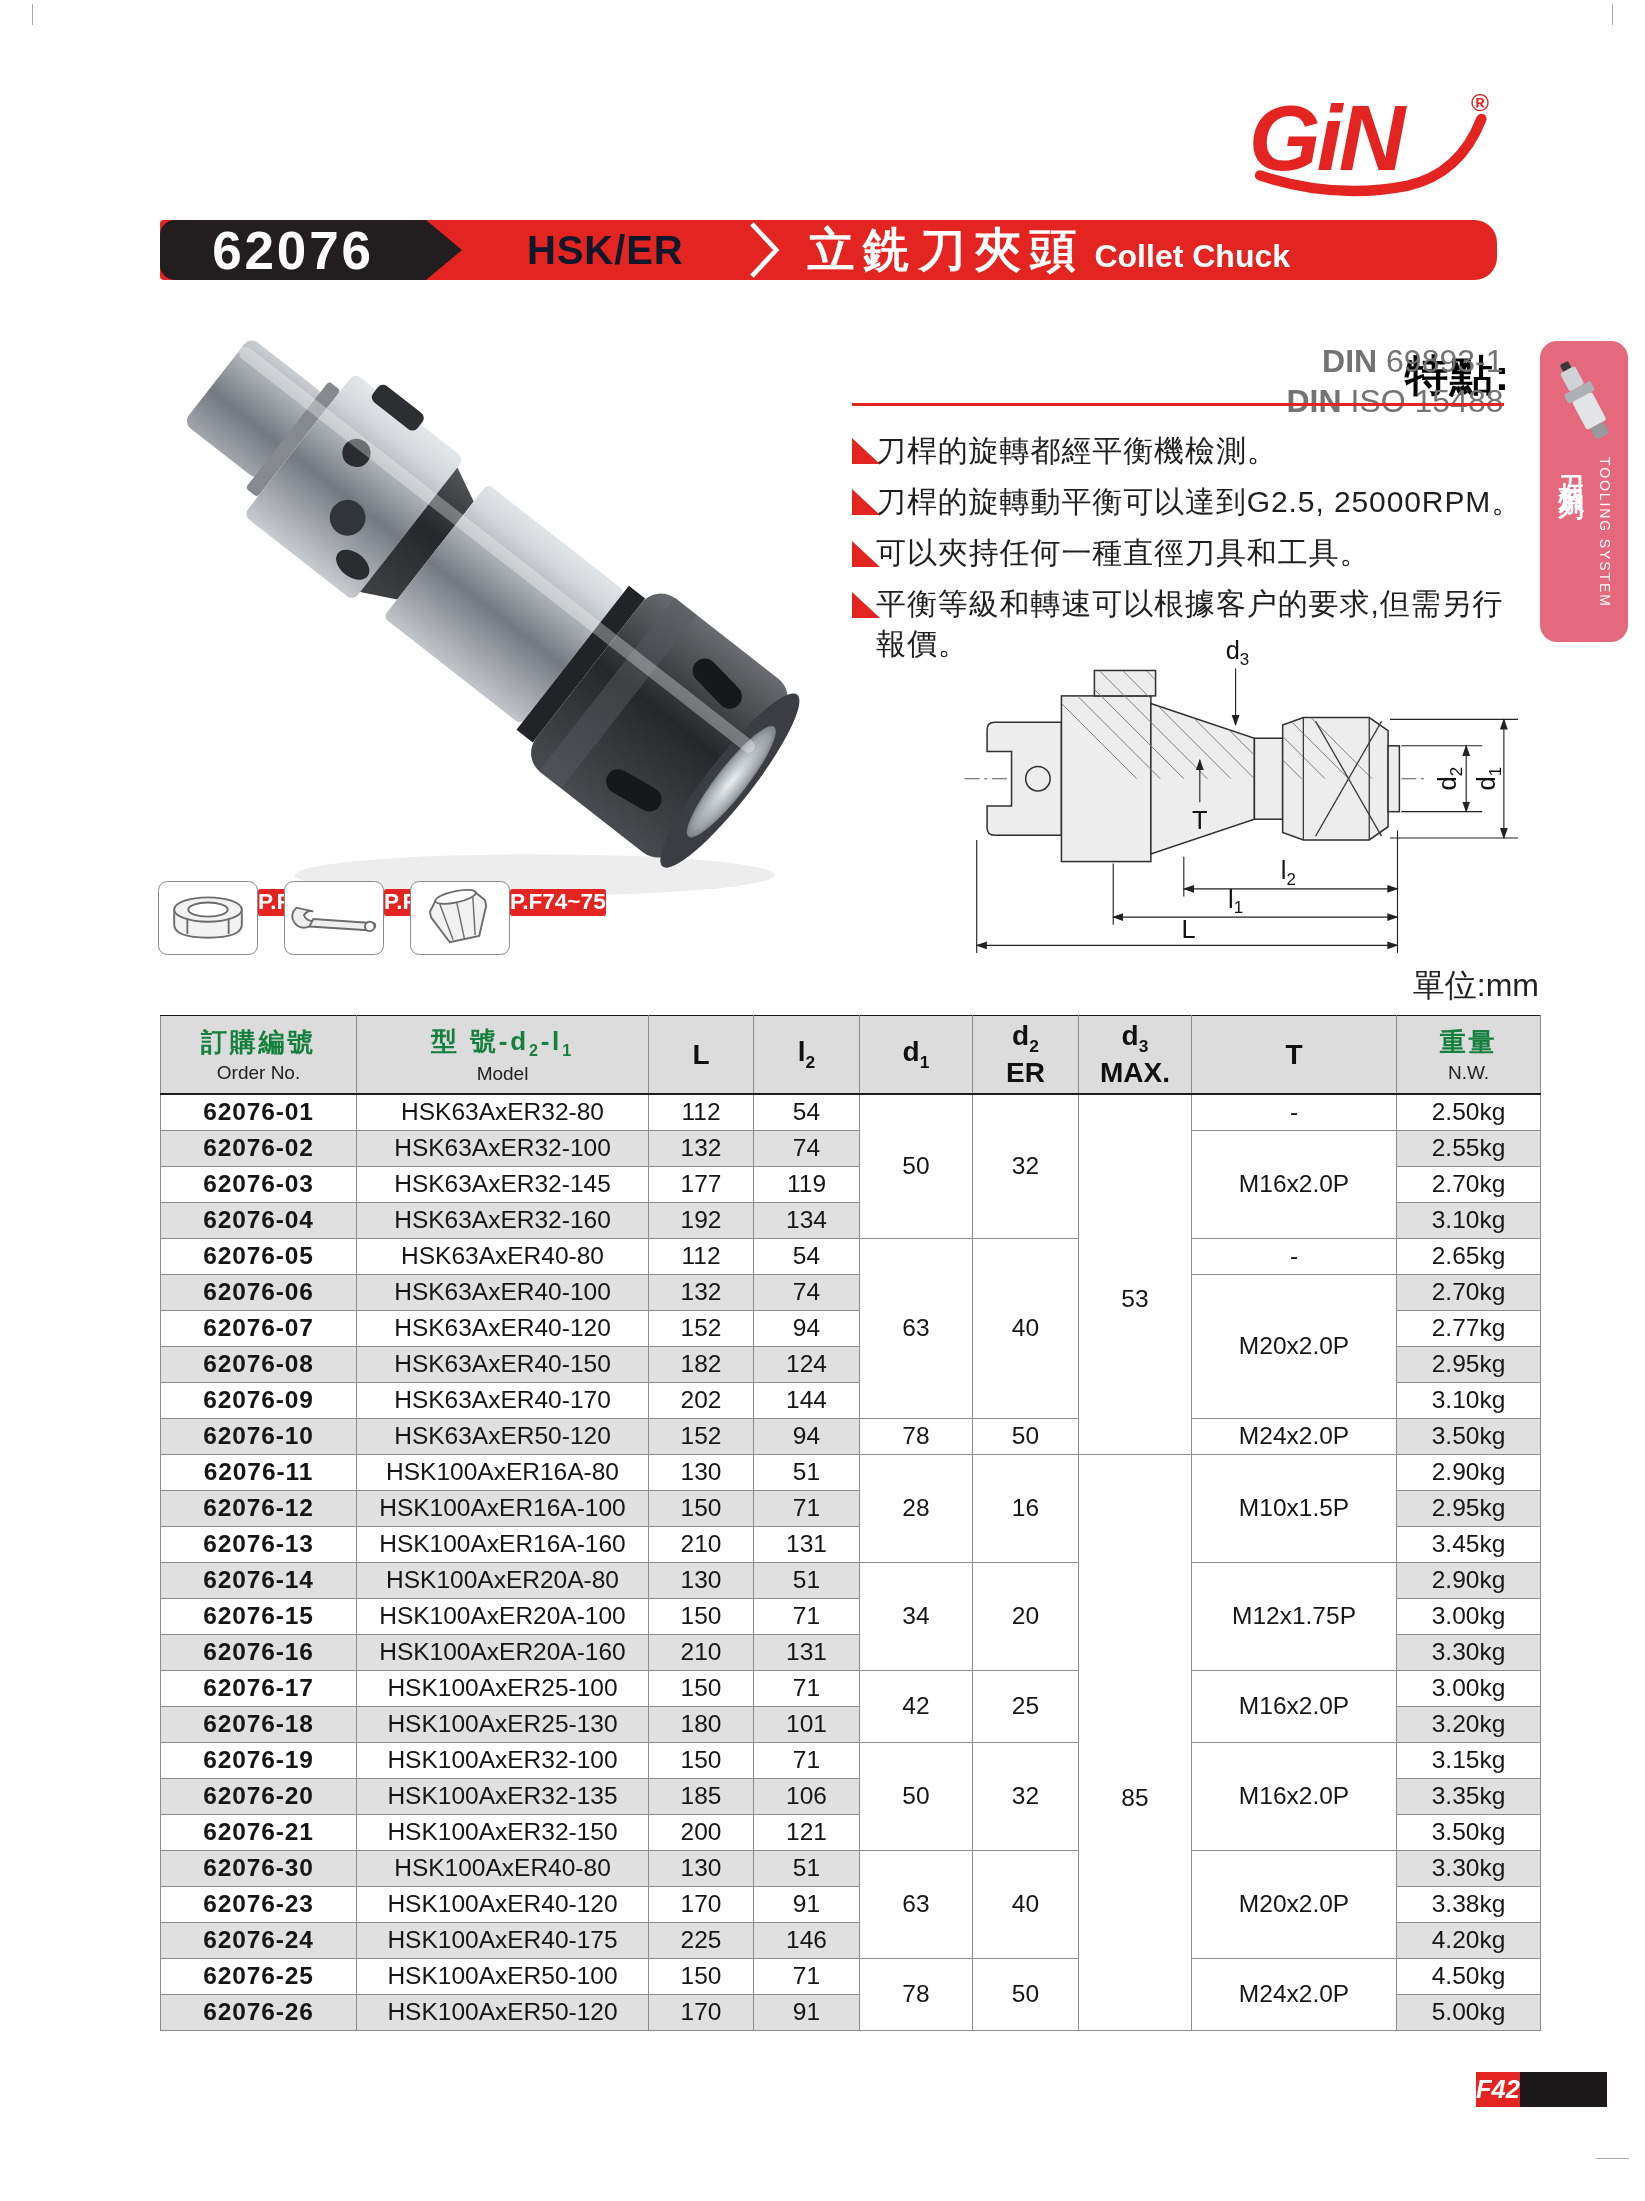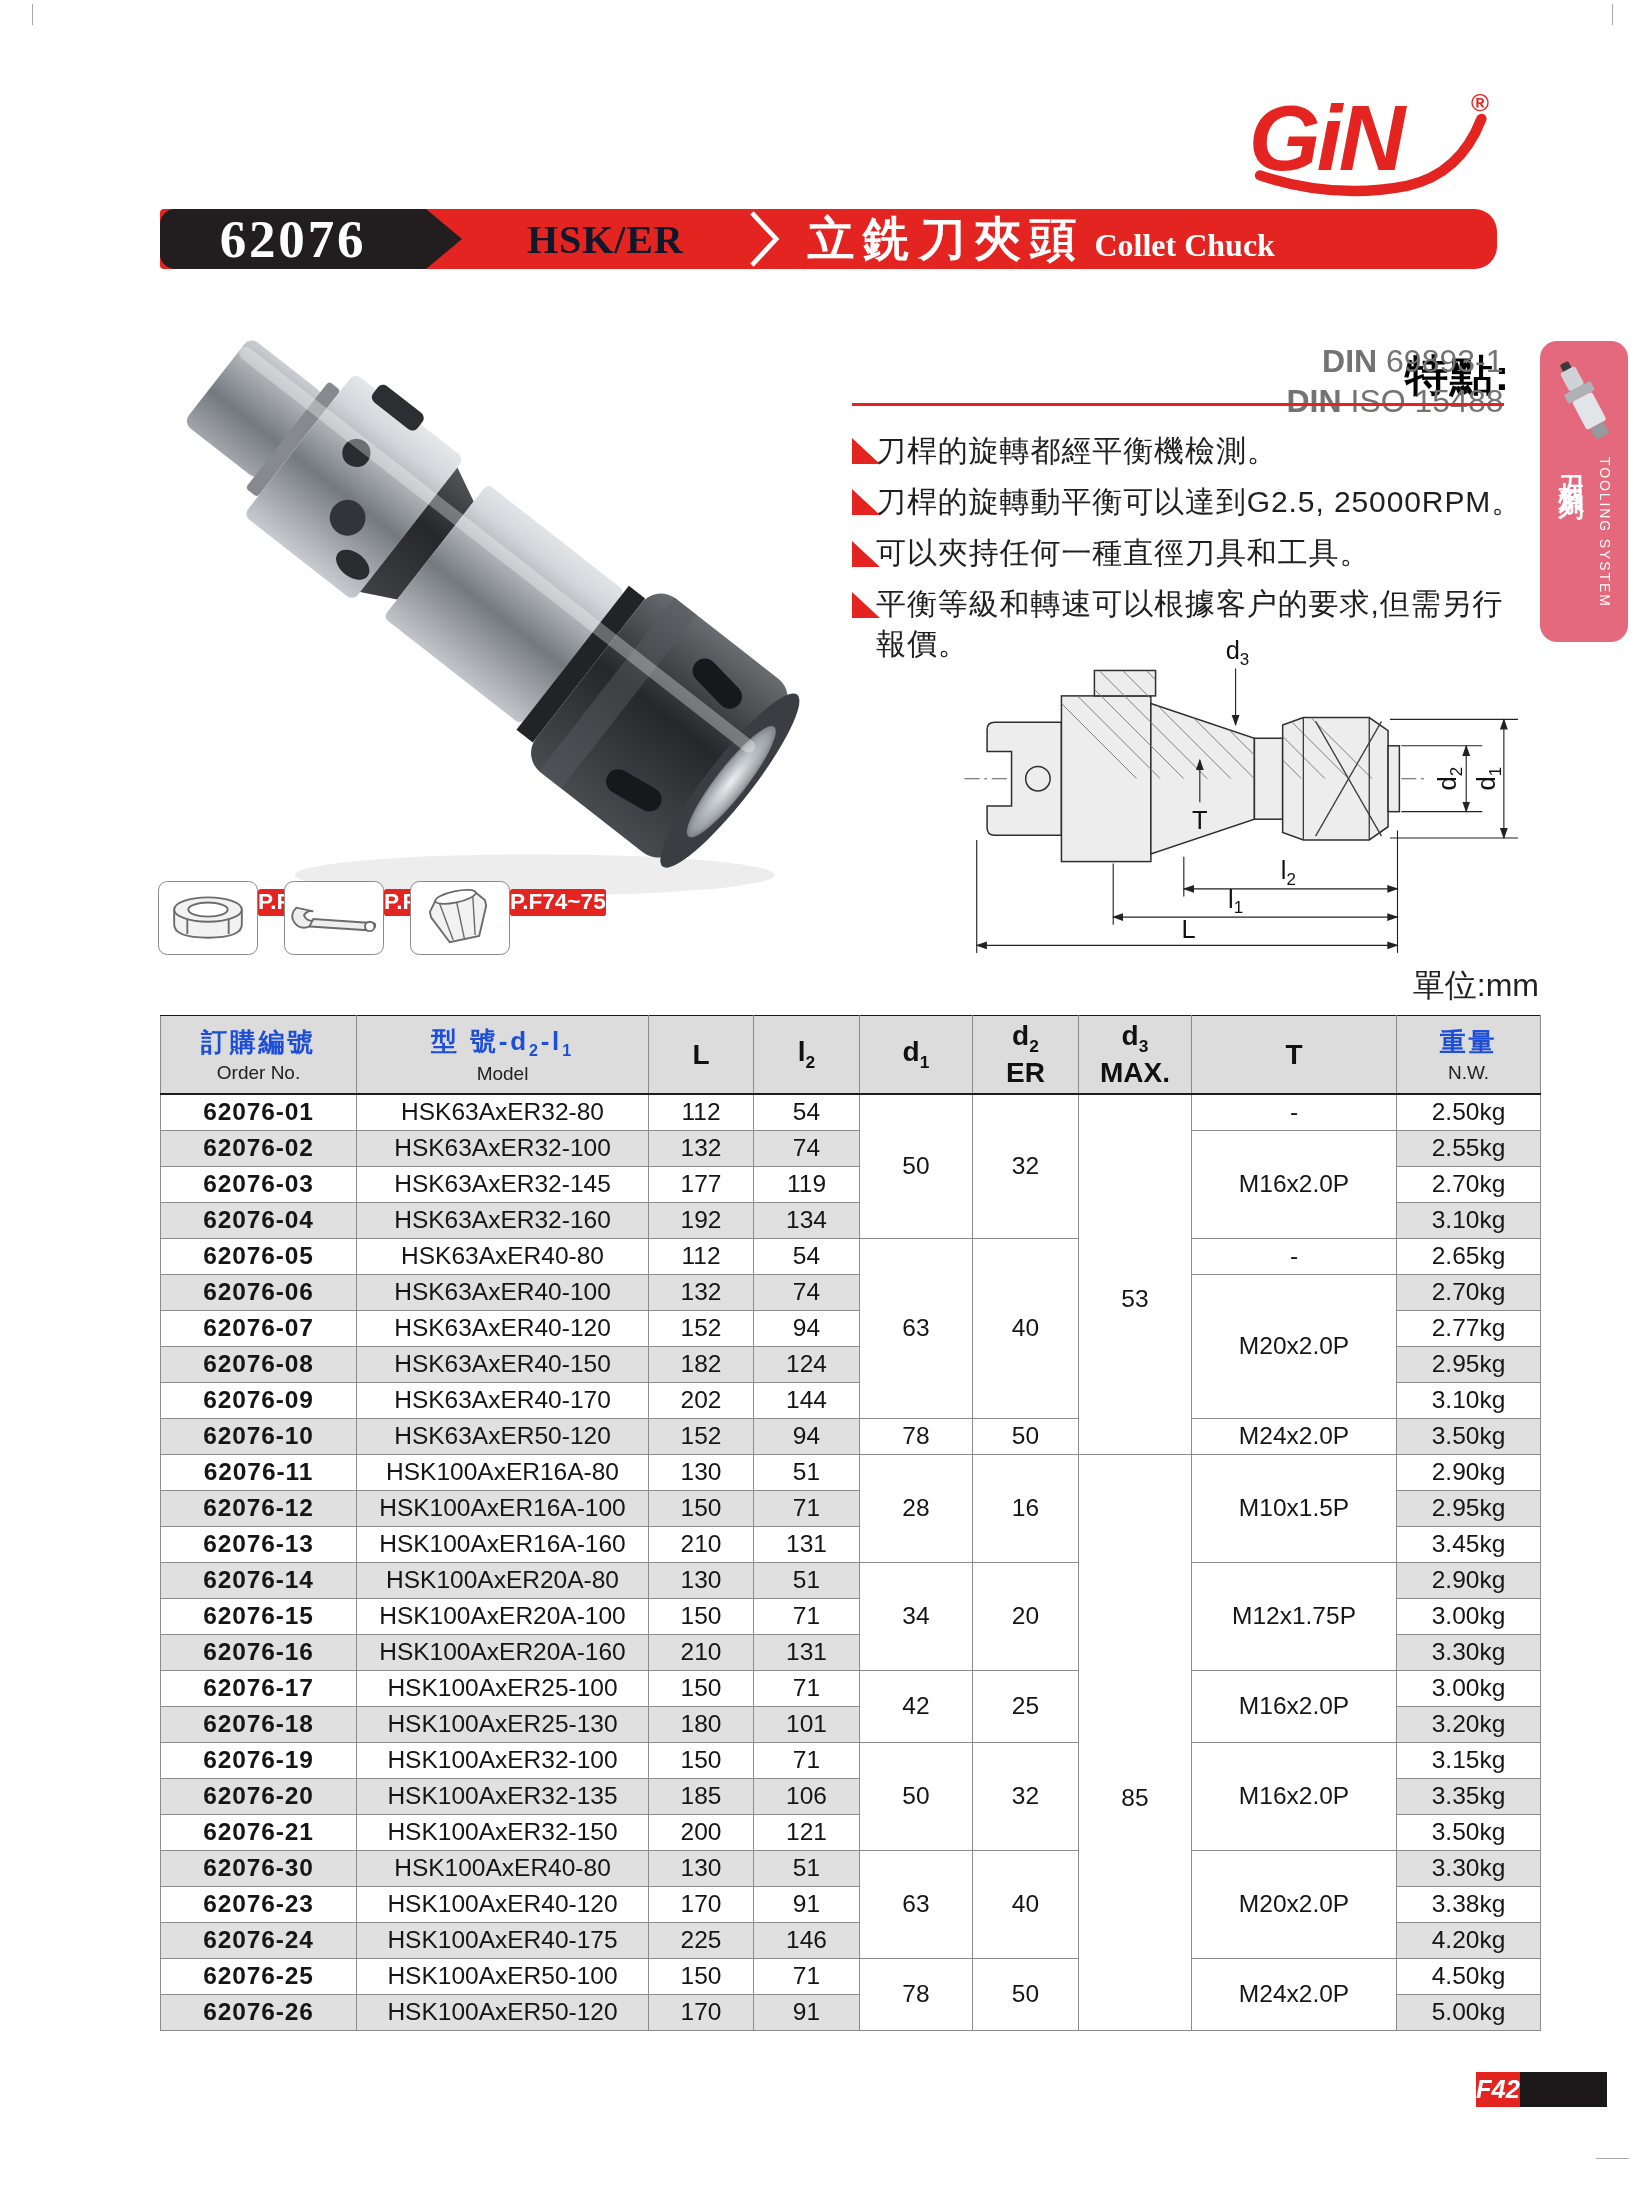--- a/index.html
+++ b/index.html
@@ -4,22 +4,22 @@
 <style>
   html,body{margin:0;padding:0;background:#888;}
   .page{position:relative;width:1645px;height:2202px;background:#fff;overflow:hidden;
         font-family:"Liberation Sans","DejaVu Sans",sans-serif;color:#1a1a1a;}
   .mark{position:absolute;background:#aaa;}
 
   
   .logo{position:absolute;left:1245px;top:83px;width:259px;height:118px;}
 
   
-  .banner{position:absolute;left:160px;top:209px;width:1337px;height:60px;
-          background:#e32421;border-radius:3.8px 22.6px 22.6px 3.8px;display:flex;align-items:center;font-family:Liberation Serif, serif;}
+  .banner{position:absolute;left:160px;top:220px;width:1337px;height:60px;
+          background:#e32421;border-radius:3.8px 22.6px 22.6px 3.8px;display:flex;align-items:center;}
   .code-box{position:absolute;left:0;top:0;width:266px;height:60px;background:#221e1f;
             border-radius:15px 0 0 15px;display:flex;align-items:center;justify-content:center;}
   .code-box:after{content:"";position:absolute;left:266px;top:0;width:0;height:0;
             border-top:30px solid transparent;border-bottom:30px solid transparent;border-left:36px solid #221e1f;}
   .code-text{color:#fff;font-size:53px;font-weight:bold;letter-spacing:2.8px;}
   .series{color:#0f172a;font-size:40px;font-weight:bold;margin-left:367px;letter-spacing:0.9px;}
   .chevron{margin-left:64px;}
   .title-zh{color:#fff;font-size:47px;font-weight:bold;letter-spacing:8.5px;margin-left:26px;}
   .title-en{color:#fff;font-size:32px;font-weight:bold;margin-left:9.4px;margin-top:13px;}
 
@@ -56,21 +56,21 @@
 
   
   .drawing{position:absolute;left:953px;top:614px;}
   .unit-label{position:absolute;left:1351px;top:964px;width:188px;text-align:right;font-size:32px;color:#222;}
 
   
   .spec-table{position:absolute;left:160px;top:1015px;border-collapse:collapse;table-layout:fixed;
               width:1381px;background:#fff;border:1.9px solid #1b1b1b;}
   .spec-table th,.spec-table td{border:0.9px solid #8c8c8c;text-align:center;vertical-align:middle;padding:0;}
   .spec-table thead th{background:#dcdcdc;border-top:1.9px solid #1b1b1b;border-bottom:2.8px solid #1b1b1b;height:77px;}
-  .h-zh{font-size:26px;font-weight:600;letter-spacing:2.8px;color:#1d4ed8;}
+  .h-zh{font-size:26px;font-weight:600;letter-spacing:2.8px;color:#15803d;}
   .h-en{font-size:19px;font-weight:normal;color:#222;margin-top:1.9px;}
   .h-big{font-size:28px;font-weight:bold;color:#111;}
   .spec-table sub{font-size:0.62em;}
   .spec-table tbody tr{height:36px;}
   .spec-table tbody td{font-size:24.5px;color:#151515;}
   .spec-table tbody tr.alt td{background:#e0e0e0;}
   .spec-table tbody tr.grp td{border-top:1.9px solid #1b1b1b;}
   .c-no{font-weight:bold;letter-spacing:0.9px;}
   .c-merge{background:#fff !important;}
   .pad53{padding-top:49px !important;}

